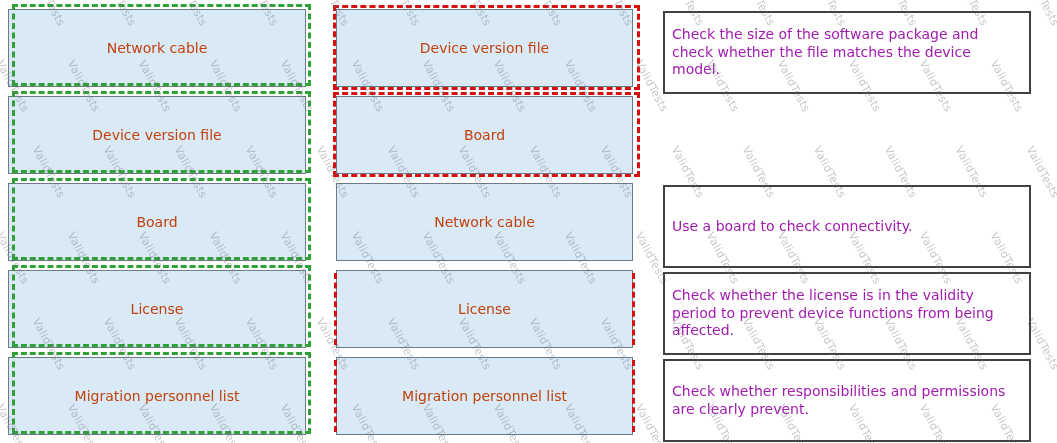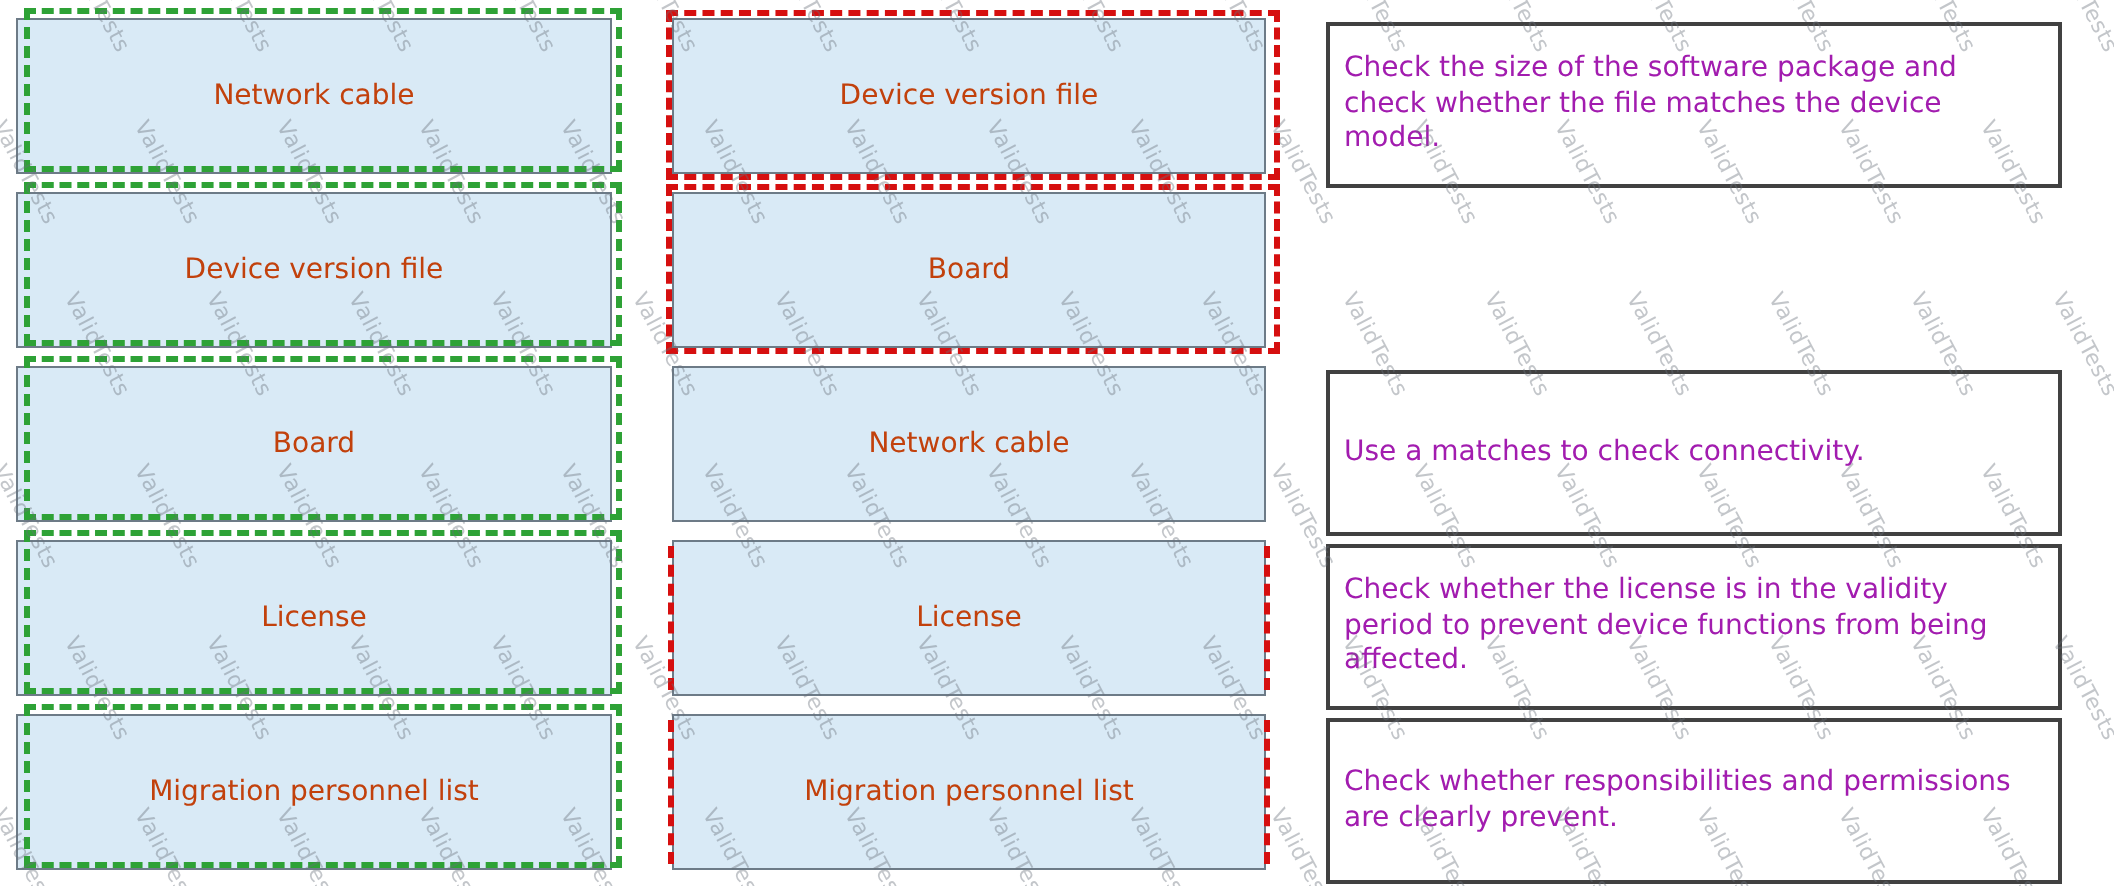--- a/index.html
+++ b/index.html
@@ -125,21 +125,21 @@
         </div>
         <div class="hl hl-green"></div>
       </div>
       <div class="cell" style="grid-area: 3 / 2;">
         <div class="labelbox">
           <span>Network cable</span>
         </div>
       </div>
       <div class="cell" style="grid-area: 3 / 3;">
         <div class="descbox">
-          <span>Use a matches to check connectivity.</span>
+          <span>Use a board to check connectivity.</span>
         </div>
       </div>
       <div class="cell" style="grid-area: 4 / 1;">
         <div class="labelbox">
           <span>License</span>
         </div>
         <div class="hl hl-green"></div>
       </div>
       <div class="cell" style="grid-area: 4 / 2;">
         <div class="labelbox">

